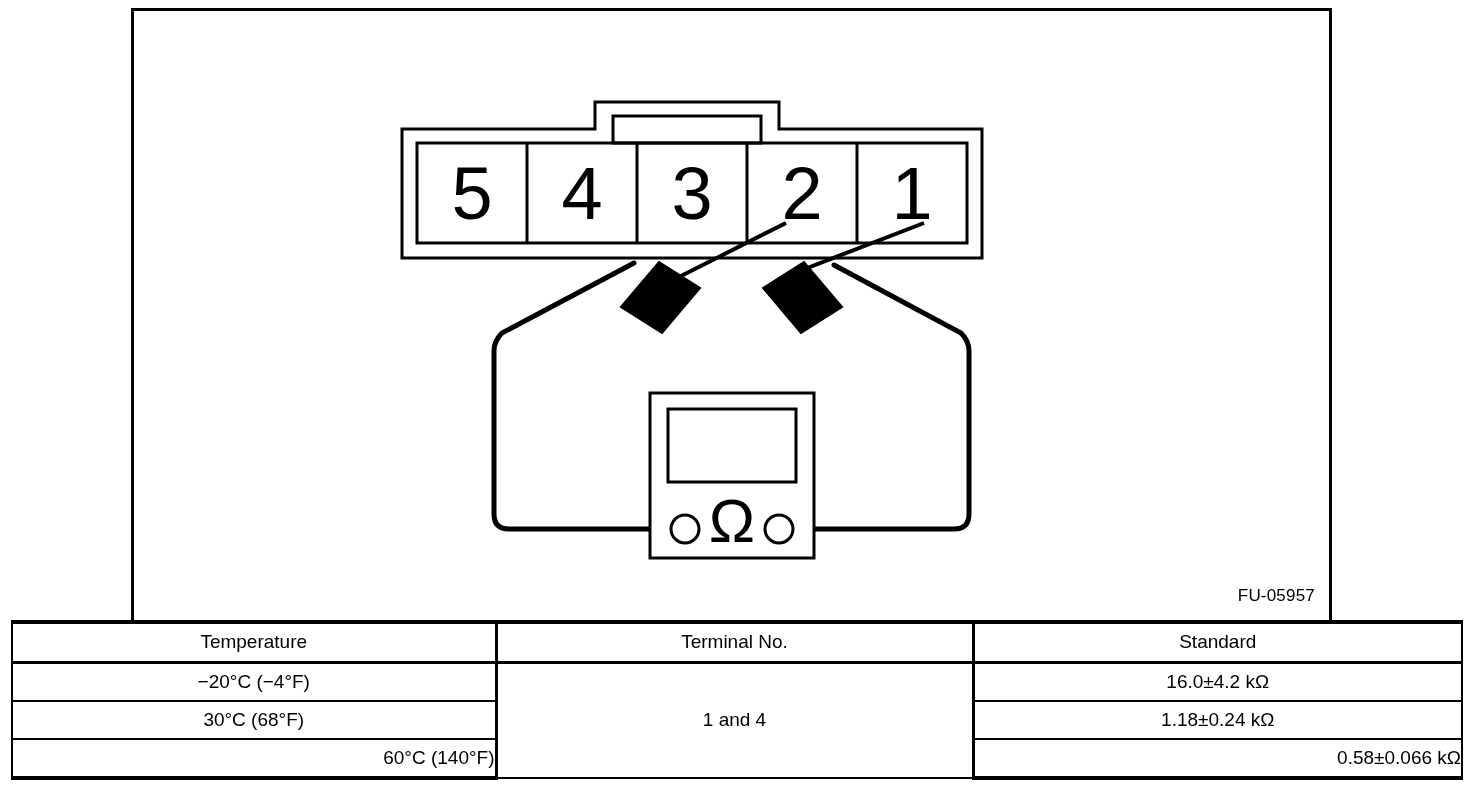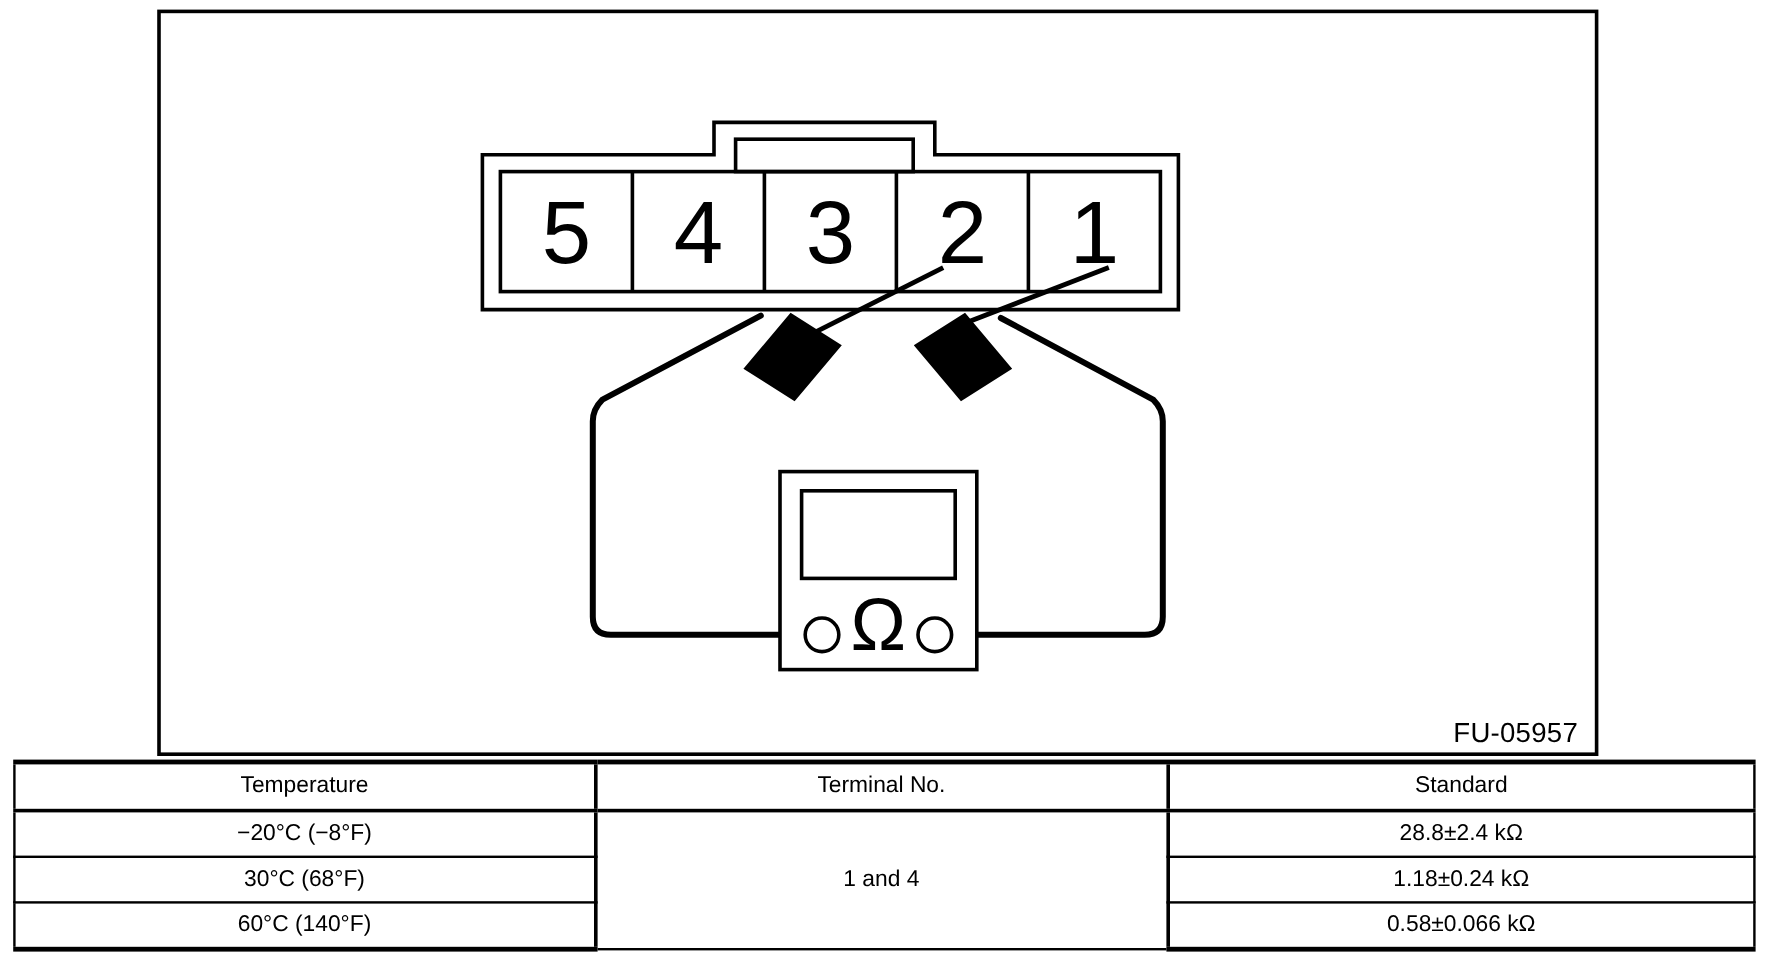--- a/index.html
+++ b/index.html
@@ -33,31 +33,31 @@
     left: 0;
     top: 0;
     width: 100%;
     height: 100%;
     display: block;
   }
 
   .fig-code {
     position: absolute;
     right: 14px;
-    bottom: 3px;
-    font-size: 23px;
+    bottom: 21px;
+    font-size: 17px;
     letter-spacing: 0.2px;
     white-space: nowrap;
   }
 
   
   #spec-table {
     position: absolute;
     left: 11px;
-    top: 633px;
+    top: 620px;
     width: 1450px;
     border-collapse: collapse;
     table-layout: fixed;
     background: #fff;
   }
   #spec-table col.c1 { width: 484px; }
   #spec-table col.c2 { width: 477px; }
   #spec-table col.c3 { width: 489px; }
 
   #spec-table th,
@@ -71,20 +71,21 @@
     height: 36px;
     line-height: 1.1;
   }
   #spec-table thead th {
     height: 37px;
     border-top-width: 4px;
     border-bottom-width: 3px;
   }
   #spec-table tbody tr:last-child td {
     border-bottom-width: 4px;
+    text-align: right;
   }
   #spec-table td.merged-cell {
     border-left-width: 3px;
     border-right-width: 3px;
   }
   #spec-table th.col-term,
   #spec-table th.col-std {
     border-left-width: 3px;
     margin-left: 48px;
   }
@@ -171,23 +172,23 @@
   </colgroup>
   <thead>
     <tr>
       <th class="col-temp">Temperature</th>
       <th class="col-term">Terminal No.</th>
       <th class="col-std">Standard</th>
     </tr>
   </thead>
   <tbody>
     <tr>
-      <td>−20°C (−8°F)</td>
+      <td>−20°C (−4°F)</td>
       <td class="merged-cell" rowspan="3">1 and 4</td>
-      <td>28.8±2.4 kΩ</td>
+      <td>16.0±4.2 kΩ</td>
     </tr>
     <tr>
       <td>30°C (68°F)</td>
       <td>1.18±0.24 kΩ</td>
     </tr>
     <tr>
       <td>60°C (140°F)</td>
       <td>0.58±0.066 kΩ</td>
     </tr>
   </tbody>

